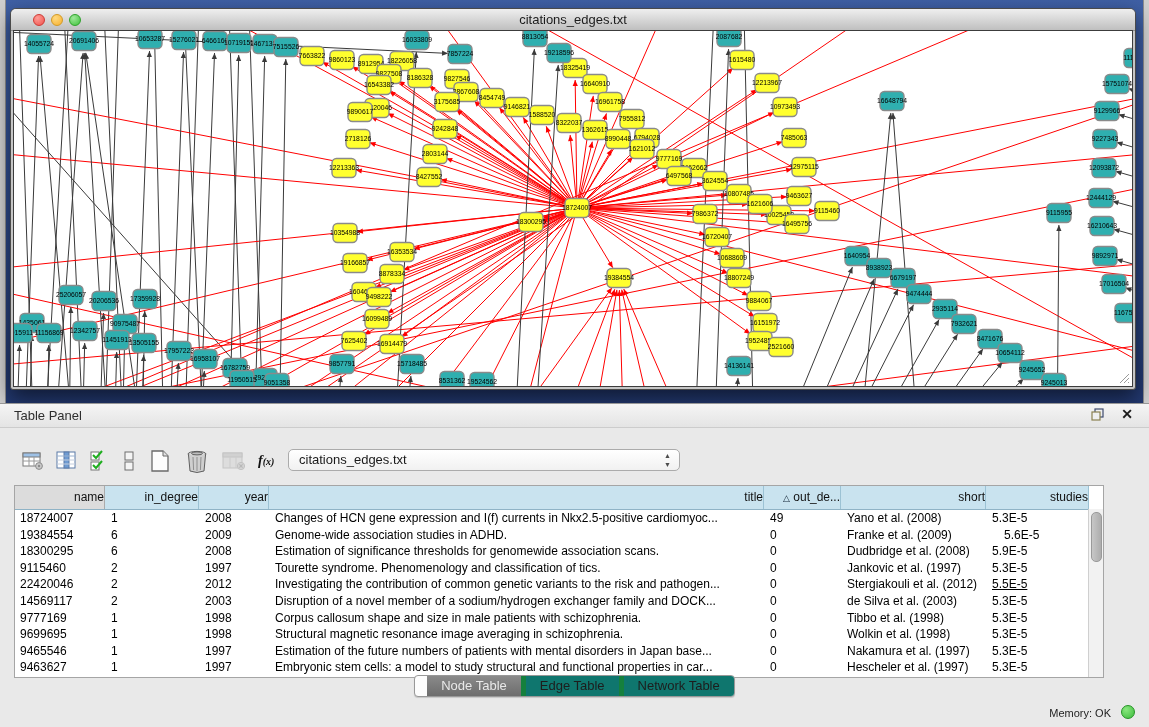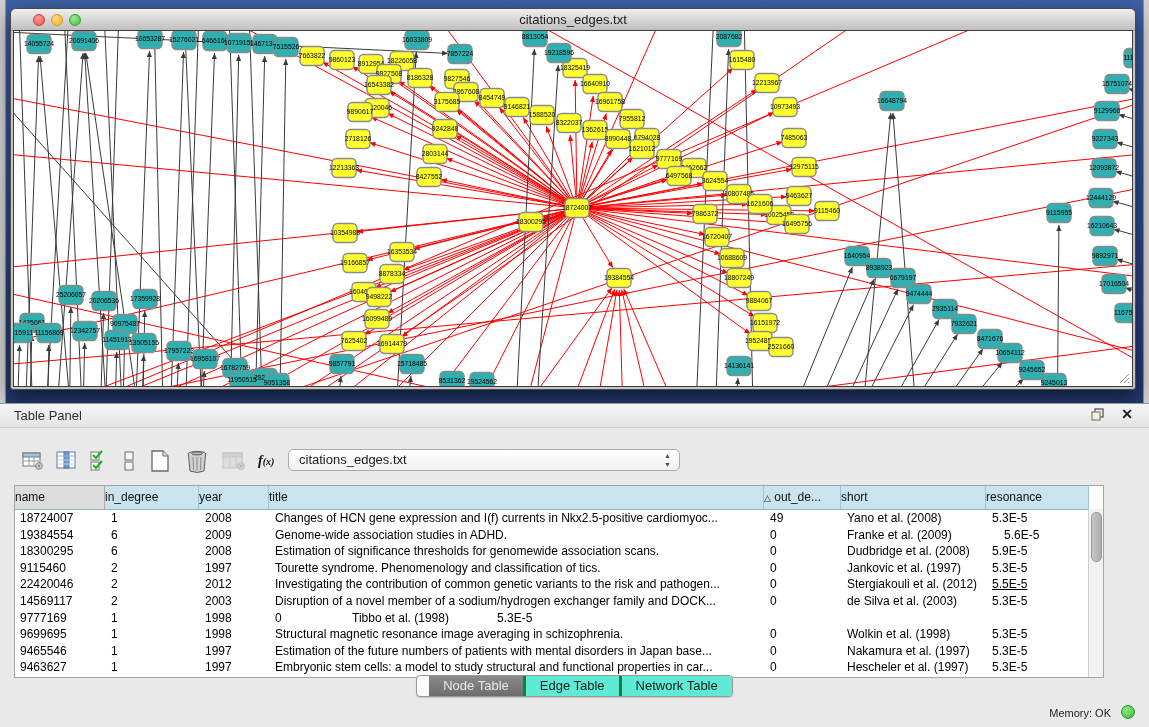--- a/index.html
+++ b/index.html
@@ -42,37 +42,37 @@
   #table-select{position:absolute;left:288px;top:45px;width:392px;height:22px;
     background:linear-gradient(#ffffff,#f1f1f1);border:1px solid #ababab;border-radius:5px;
     box-sizing:border-box;font-size:13px;color:#1a1a1a;line-height:20px;padding-left:10px;cursor:pointer;}
   #select-arrows{position:absolute;right:8px;top:1px;display:flex;flex-direction:column;line-height:9px;
     font-size:7px;color:#4c4c4c;}
 
   #tableWrap{position:absolute;left:14px;top:81px;width:1088px;height:191px;
     background:#ffffff;border:1px solid #a5a5a5;box-sizing:content-box;overflow:hidden;}
   #thead{display:flex;height:23px;border-bottom:1px solid #8fb3c6;}
   .th{box-sizing:border-box;height:23px;background:#c9e3ef;border-right:1px solid #9cc2d4;
-    font-size:12px;color:#111;text-align:left;line-height:22px;overflow:hidden;white-space:nowrap;}
+    font-size:12px;color:#111;text-align:right;line-height:22px;overflow:hidden;white-space:nowrap;}
   .th.first{background:#dcdcdc;border-right:1px solid #ababab;}
   .sortmark{font-size:9px;color:#123;}
   #tbody{position:relative;}
   .tr{display:flex;height:16.6px;cursor:default;}
   .td{box-sizing:border-box;padding-left:6px;font-size:12px;color:#000;
     overflow:hidden;white-space:nowrap;line-height:16.5px;}
   .td.first{padding-left:5px;}
   #vscroll{position:absolute;right:0;top:23px;bottom:0;width:14px;background:#f2f2f2;border-left:1px solid #cfcfcf;}
   #vthumb{position:absolute;left:2px;top:3px;width:9px;height:48px;border-radius:5px;
     background:linear-gradient(90deg,#c7c7c7,#adadad);border:1px solid #9a9a9a;}
 
   #tabbar{position:absolute;left:0;top:271px;width:100%;display:flex;justify-content:center;}
   #segmented{display:flex;border:1px solid #989898;border-radius:4px;overflow:hidden;height:20px;
     background:#fdfdfd;box-shadow:0 1px 1px rgba(0,0,0,.15);padding-left:12px;}
-  .seg{padding:0 14px;font-size:13px;line-height:20px;color:#1d1d1d;background:#5eead4;
-    border-left:3px solid #15803d;cursor:pointer;white-space:nowrap;}
+  .seg{padding:0 14px;font-size:13px;line-height:20px;color:#1d1d1d;background:#0f766e;
+    border-left:5px solid #15803d;cursor:pointer;white-space:nowrap;}
   .seg:first-child{border-left:none;}
   .seg.sel{background:linear-gradient(#8a8a8a,#6d6d6d);color:#e9e9e9;}
 
   #statusbar{position:absolute;left:0;bottom:0;width:100%;height:26px;}
   #mem{position:absolute;right:38px;top:6px;font-size:11px;color:#1e1e1e;}
   #memdot{position:absolute;right:14px;top:4px;width:14px;height:14px;border-radius:50%;
     background:radial-gradient(circle at 35% 30%,#8ae87f,#3dbb3d);border:1px solid #259325;box-sizing:border-box;}
 
   
   .icoSvg{display:block;}
@@ -965,21 +965,21 @@
     </div>
 
     <div id="tableWrap">
       <div id="thead">
           <div class="th first" style="width: 90px;"><span>name</span></div>
           <div class="th" style="width: 94px;"><span>in_degree</span></div>
           <div class="th" style="width: 70px;"><span>year</span></div>
           <div class="th" style="width: 495px;"><span>title</span></div>
           <div class="th" style="width: 77px;"><span class="sortmark">△</span> <span>out_de...</span></div>
           <div class="th" style="width: 145px;"><span>short</span></div>
-          <div class="th" style="width: 103px;"><span>resonance</span></div>
+          <div class="th" style="width: 103px;"><span>studies</span></div>
         </div>
       <div id="tbody">
           <div class="tr">
             <div class="td first" style="width: 90px;">18724007</div>
             <div class="td" style="width: 94px;">1</div>
             <div class="td" style="width: 70px;">2008</div>
             <div class="td" style="width: 495px;">Changes of HCN gene expression and I(f) currents in Nkx2.5-positive cardiomyoc...</div>
             <div class="td" style="width: 77px;">49</div>
             <div class="td" style="width: 145px;">Yano et al. (2008)</div>
             <div class="td" style="width: 103px;">5.3E-5</div>
@@ -1026,20 +1026,21 @@
             <div class="td" style="width: 70px;">2003</div>
             <div class="td" style="width: 495px;">Disruption of a novel member of a sodium/hydrogen exchanger family and DOCK...</div>
             <div class="td" style="width: 77px;">0</div>
             <div class="td" style="width: 145px;">de Silva et al. (2003)</div>
             <div class="td" style="width: 103px;">5.3E-5</div>
           </div>
           <div class="tr">
             <div class="td first" style="width: 90px;">9777169</div>
             <div class="td" style="width: 94px;">1</div>
             <div class="td" style="width: 70px;">1998</div>
+            <div class="td" style="width: 495px;">Corpus callosum shape and size in male patients with schizophrenia.</div>
             <div class="td" style="width: 77px;">0</div>
             <div class="td" style="width: 145px;">Tibbo et al. (1998)</div>
             <div class="td" style="width: 103px;">5.3E-5</div>
           </div>
           <div class="tr">
             <div class="td first" style="width: 90px;">9699695</div>
             <div class="td" style="width: 94px;">1</div>
             <div class="td" style="width: 70px;">1998</div>
             <div class="td" style="width: 495px;">Structural magnetic resonance image averaging in schizophrenia.</div>
             <div class="td" style="width: 77px;">0</div>

